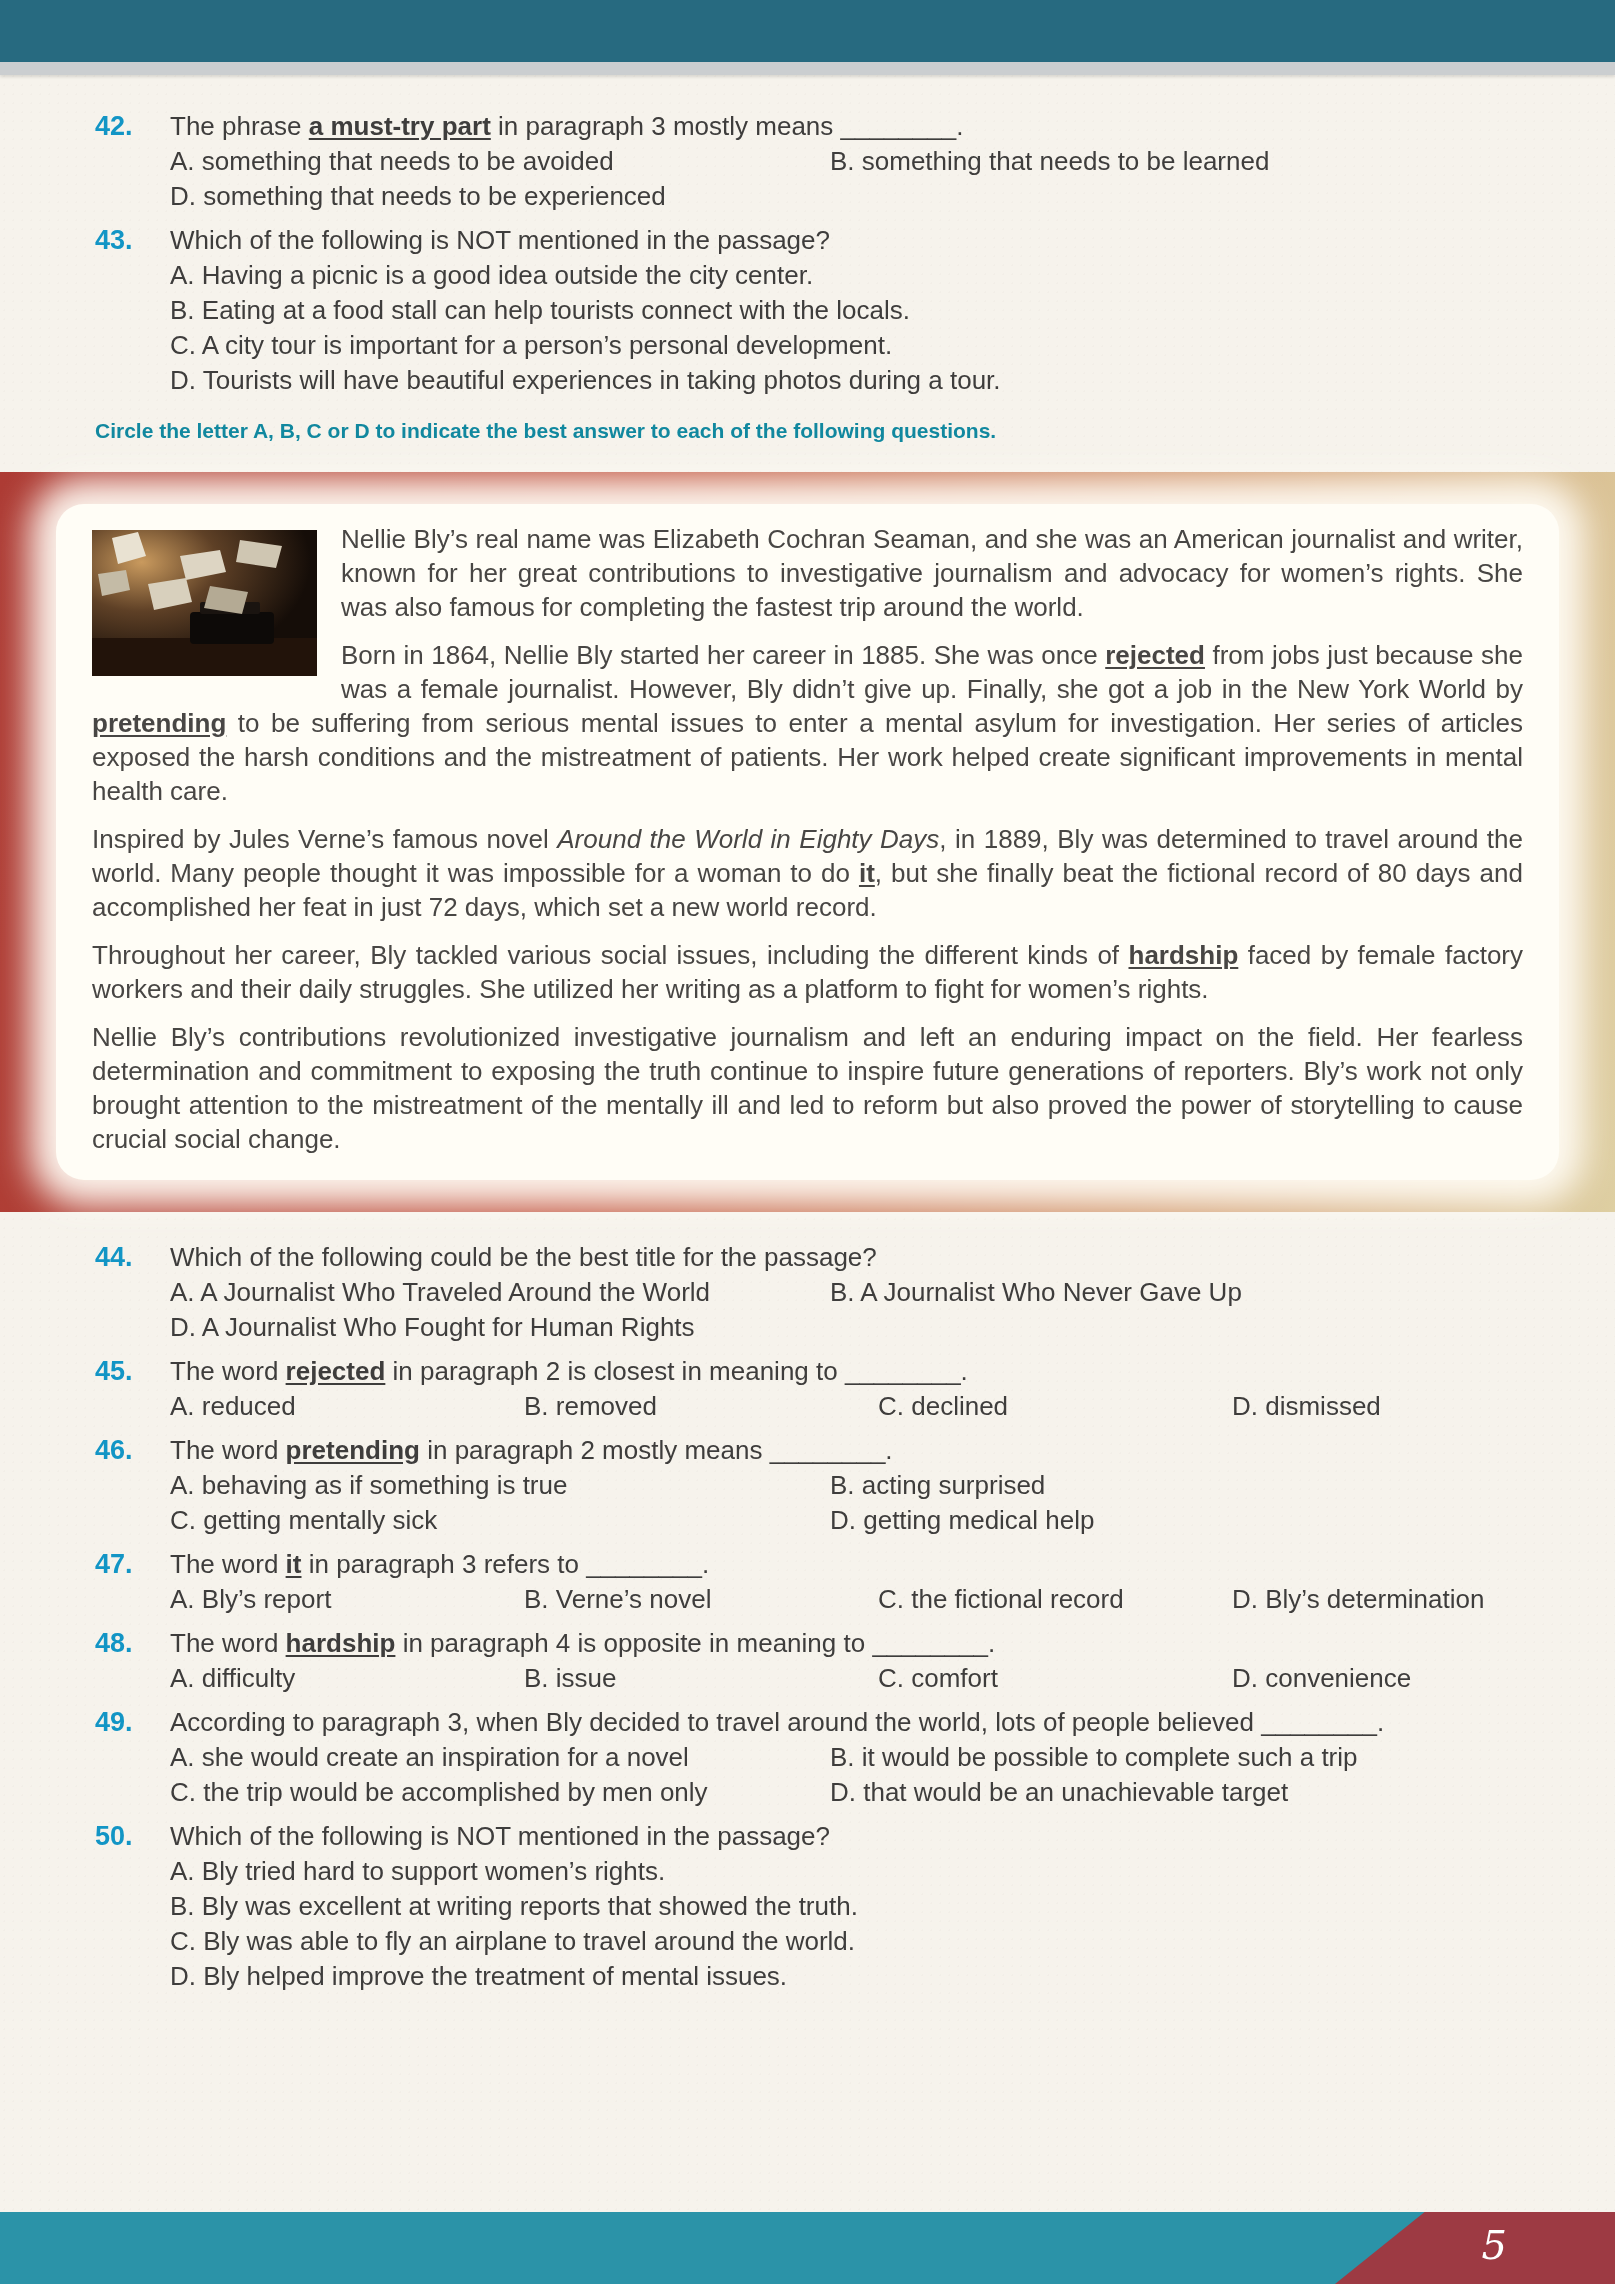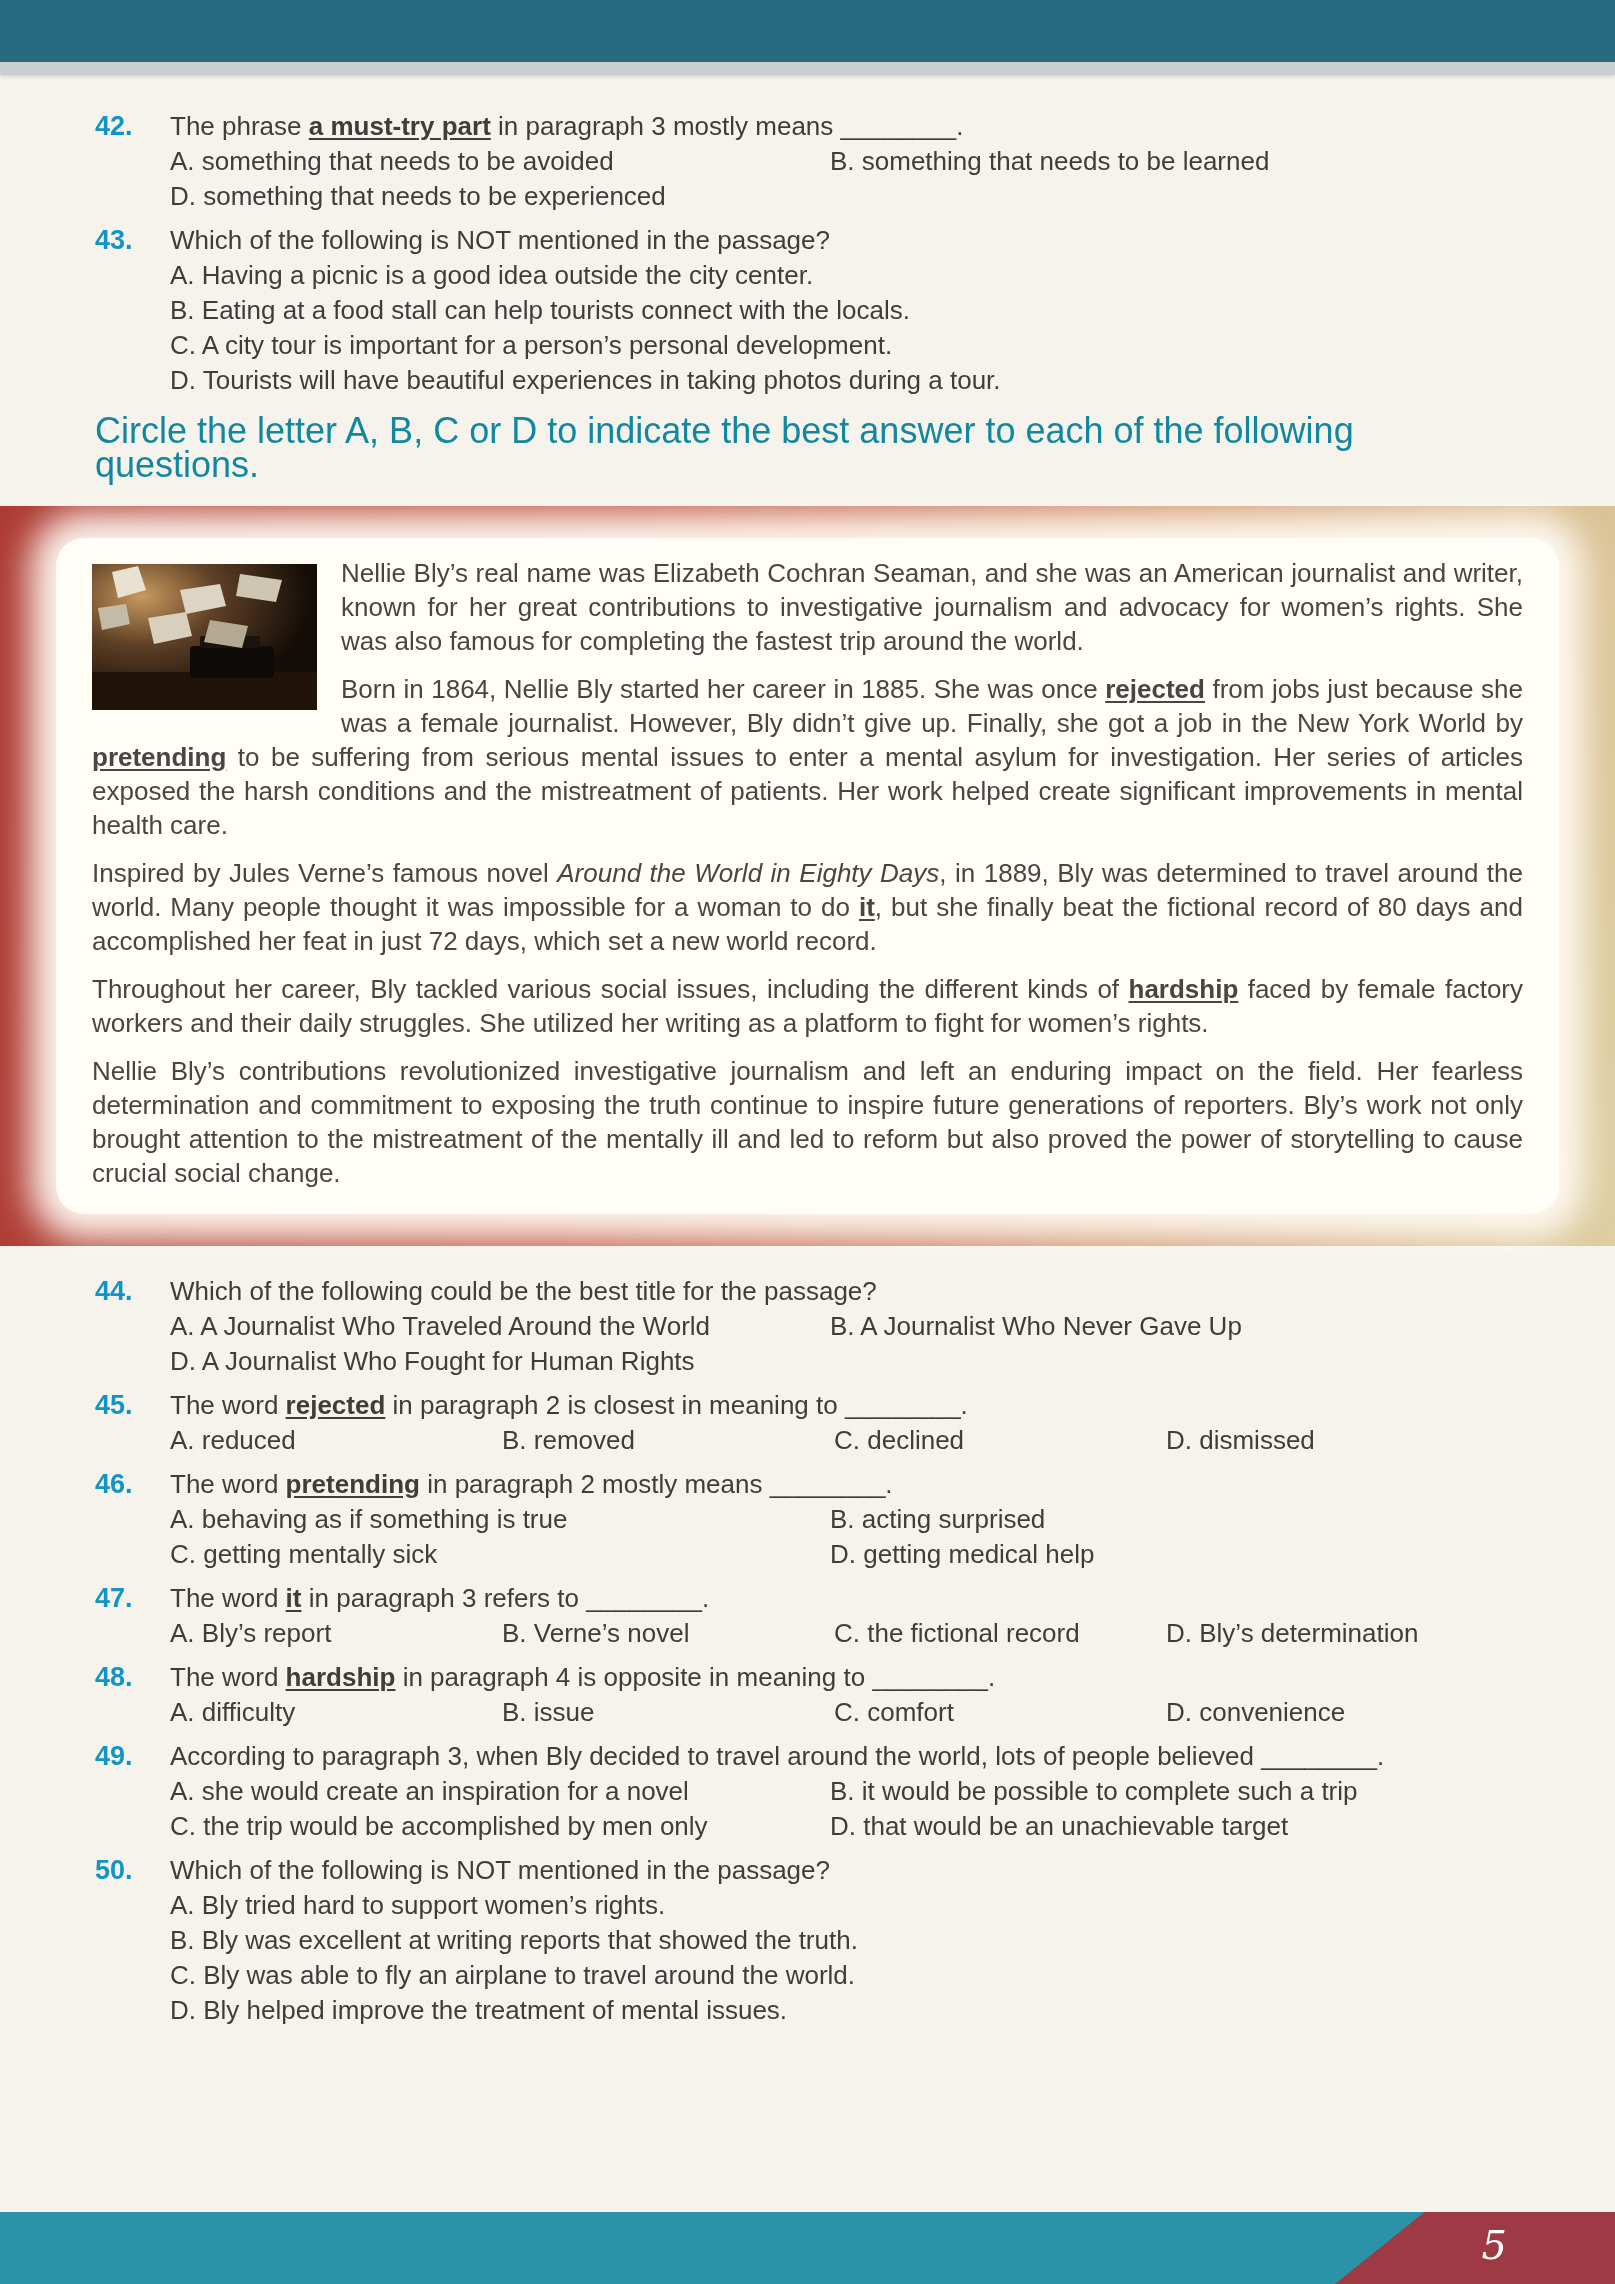--- a/index.html
+++ b/index.html
@@ -24,25 +24,25 @@
     flex:0 0 75px; width:75px;
     color:var(--qnum-blue,#1295c5);
     font-weight:bold; font-size:27px; line-height:35px;
   }
   .qbody { flex:1; min-width:0; }
   .stem { font-size:26px; line-height:35px; }
   .kw { font-weight:bold; text-decoration:underline; text-underline-offset:3px; }
   .ital { font-style:italic; }
   .options { font-size:26px; line-height:35px; }
   .options.grid2 { display:grid; grid-template-columns:660px 1fr; }
-  .options.row4 { display:grid; grid-template-columns:332px 332px 332px 1fr; }
+  .options.row4 { display:grid; grid-template-columns:332px 332px 332px 1fr;gap:22px; }
   .options.list { display:block; }
   .instruction {
     color:var(--instr-teal,#11889f);
-    font-weight:normal; font-size:36px; line-height:34px;
+    font-weight:bold; font-size:21px; line-height:34px;
     margin:16px 0 10px;
   }
   .passage-frame {
     margin-top:24px;
     background:linear-gradient(97deg, var(--frame-red,#ad3b34) 0%, #c0503c 38%, #cf9468 72%, var(--frame-tan,#decfa2) 100%);
     padding:32px 56px;
   }
   .passage-inner {
     background:#fffdf6;
     border-radius:28px;

